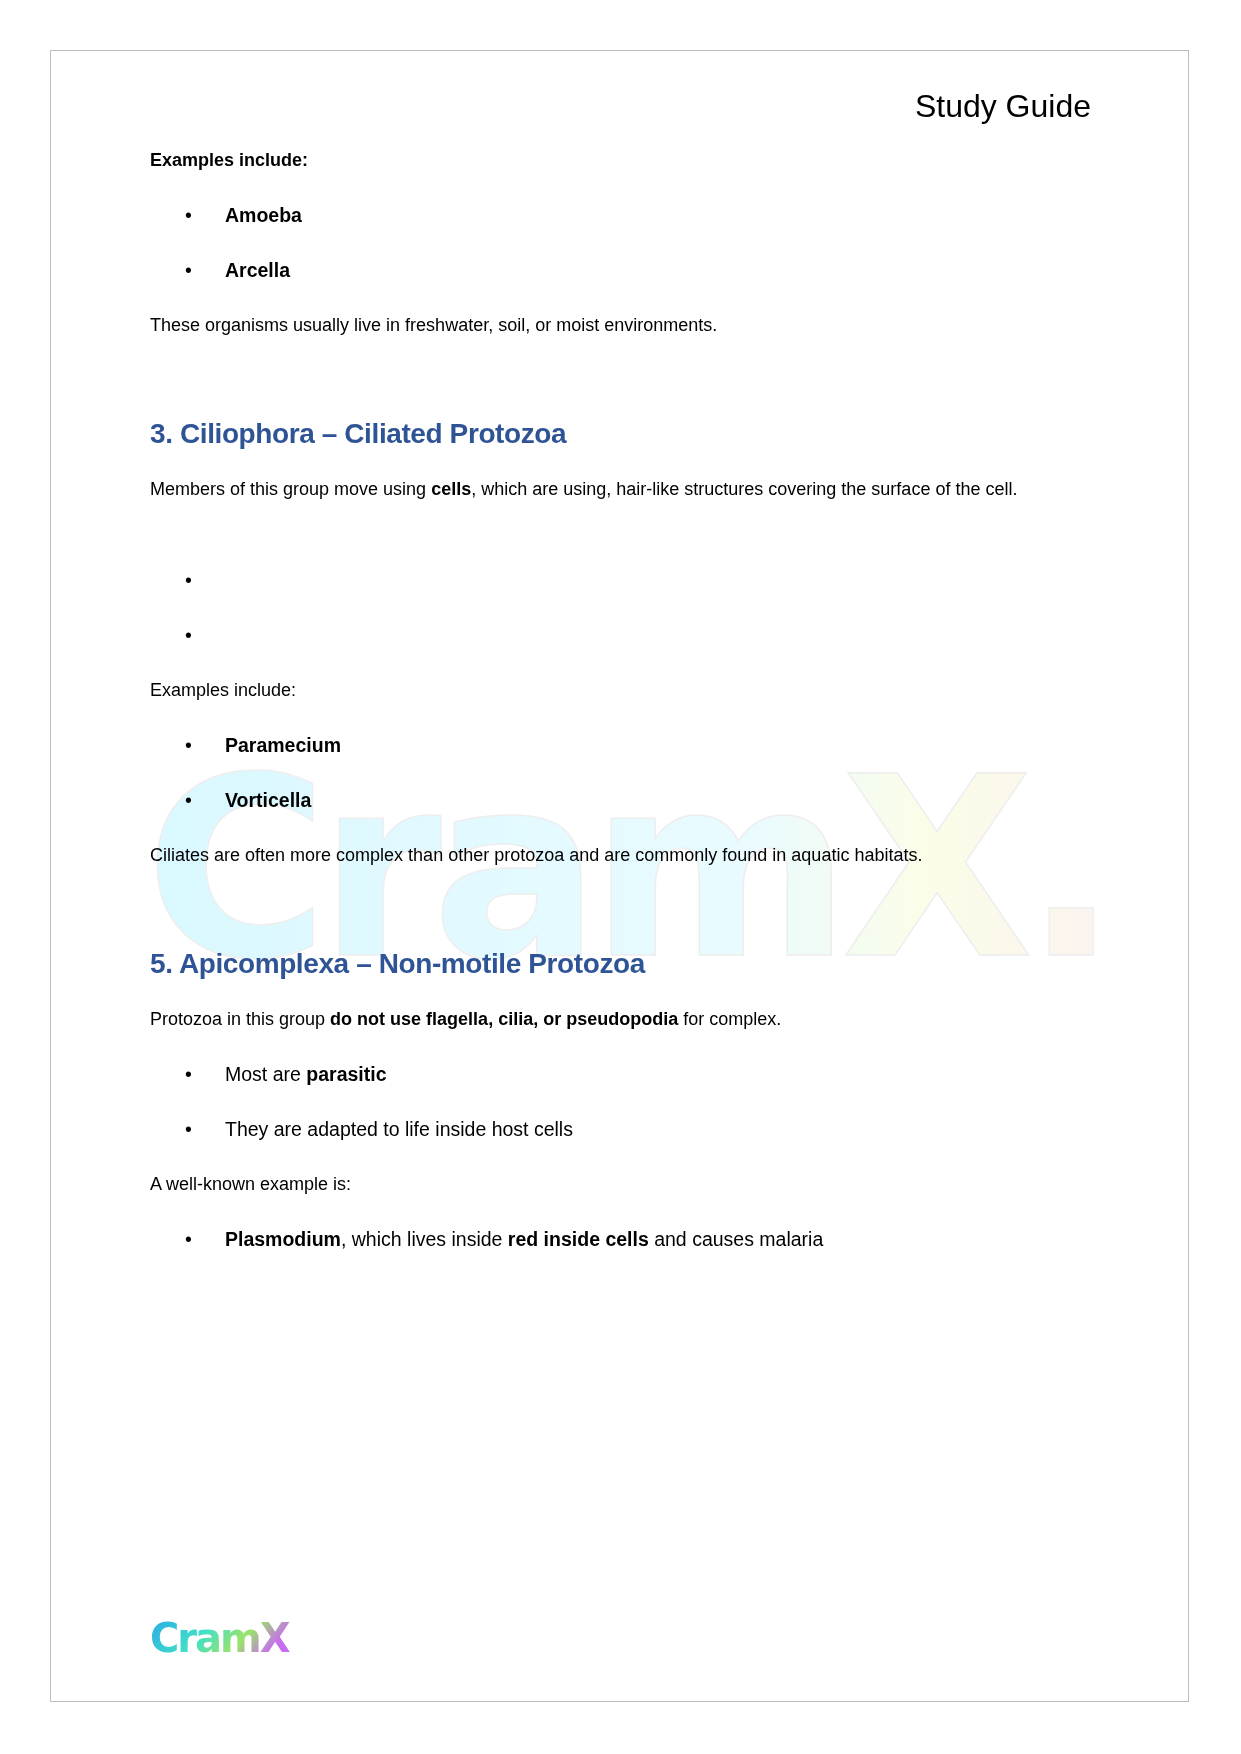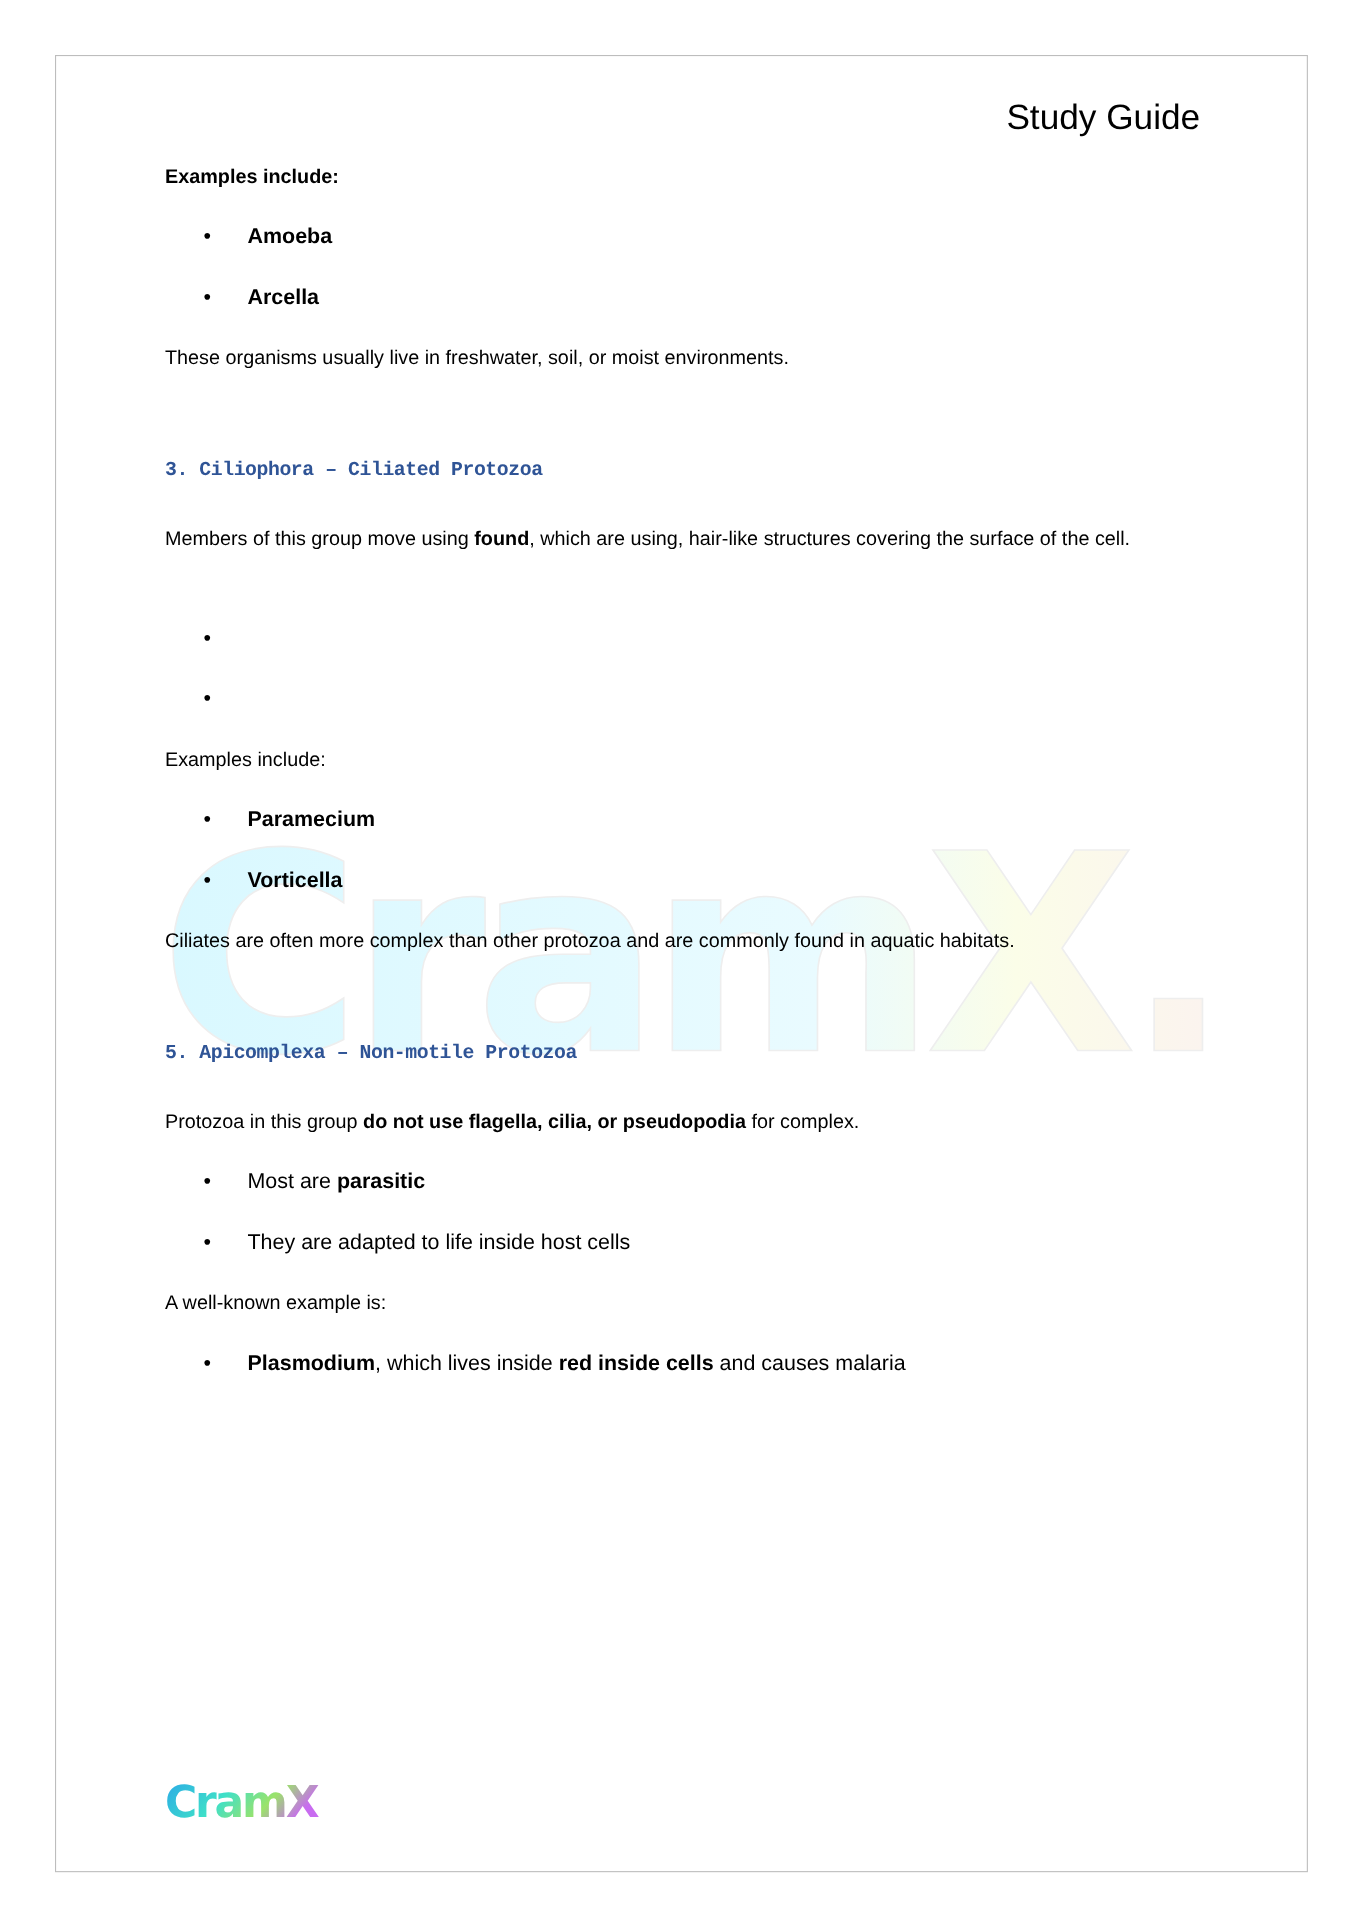--- a/index.html
+++ b/index.html
@@ -51,23 +51,23 @@
       font-size: 19.5px;
       line-height: 36px;
       margin: 0;
       display: flex;
     }
     .bullet .dot { width: 40px; display: inline-block; }
     .heading {
       position: absolute;
       left: 150px;
       margin: 0;
-      font-family: Liberation Mono, monospace;
+      font-family: Liberation Sans, sans-serif;
       font-weight: bold;
-      font-size: 18px;
+      font-size: 28px;
       color: #2f5496;
       letter-spacing: -0.4px;
     }
     .para-wide { width: 950px; }
     .footer-logo {
       position: absolute;
       left: 150px;
       top: 1612px;
       width: 145px;
       height: 50px;
@@ -104,21 +104,21 @@
   </p>
   <p class="bullet" style="top:252px">
     <span class="dot">•</span>
     <span class="bold">Arcella</span>
   </p>
 
   <p class="abs" style="top:307px">These organisms usually live in freshwater, soil, or moist environments.</p>
 
   <h2 class="heading" style="top:418px">3. Ciliophora – Ciliated Protozoa</h2>
 
-  <p class="abs para-wide" style="top:471px"><span>Members of this group move using </span><span class="bold">found</span><span>, which are using, hair-like structures covering the surface of the cell.</span></p>
+  <p class="abs para-wide" style="top:471px"><span>Members of this group move using </span><span class="bold">cells</span><span>, which are using, hair-like structures covering the surface of the cell.</span></p>
 
   <p class="bullet" style="top:562px">
     <span class="dot">•</span>
   </p>
   <p class="bullet" style="top:617px">
     <span class="dot">•</span>
   </p>
 
   <p class="abs" style="top:672px">Examples include:</p>
 

